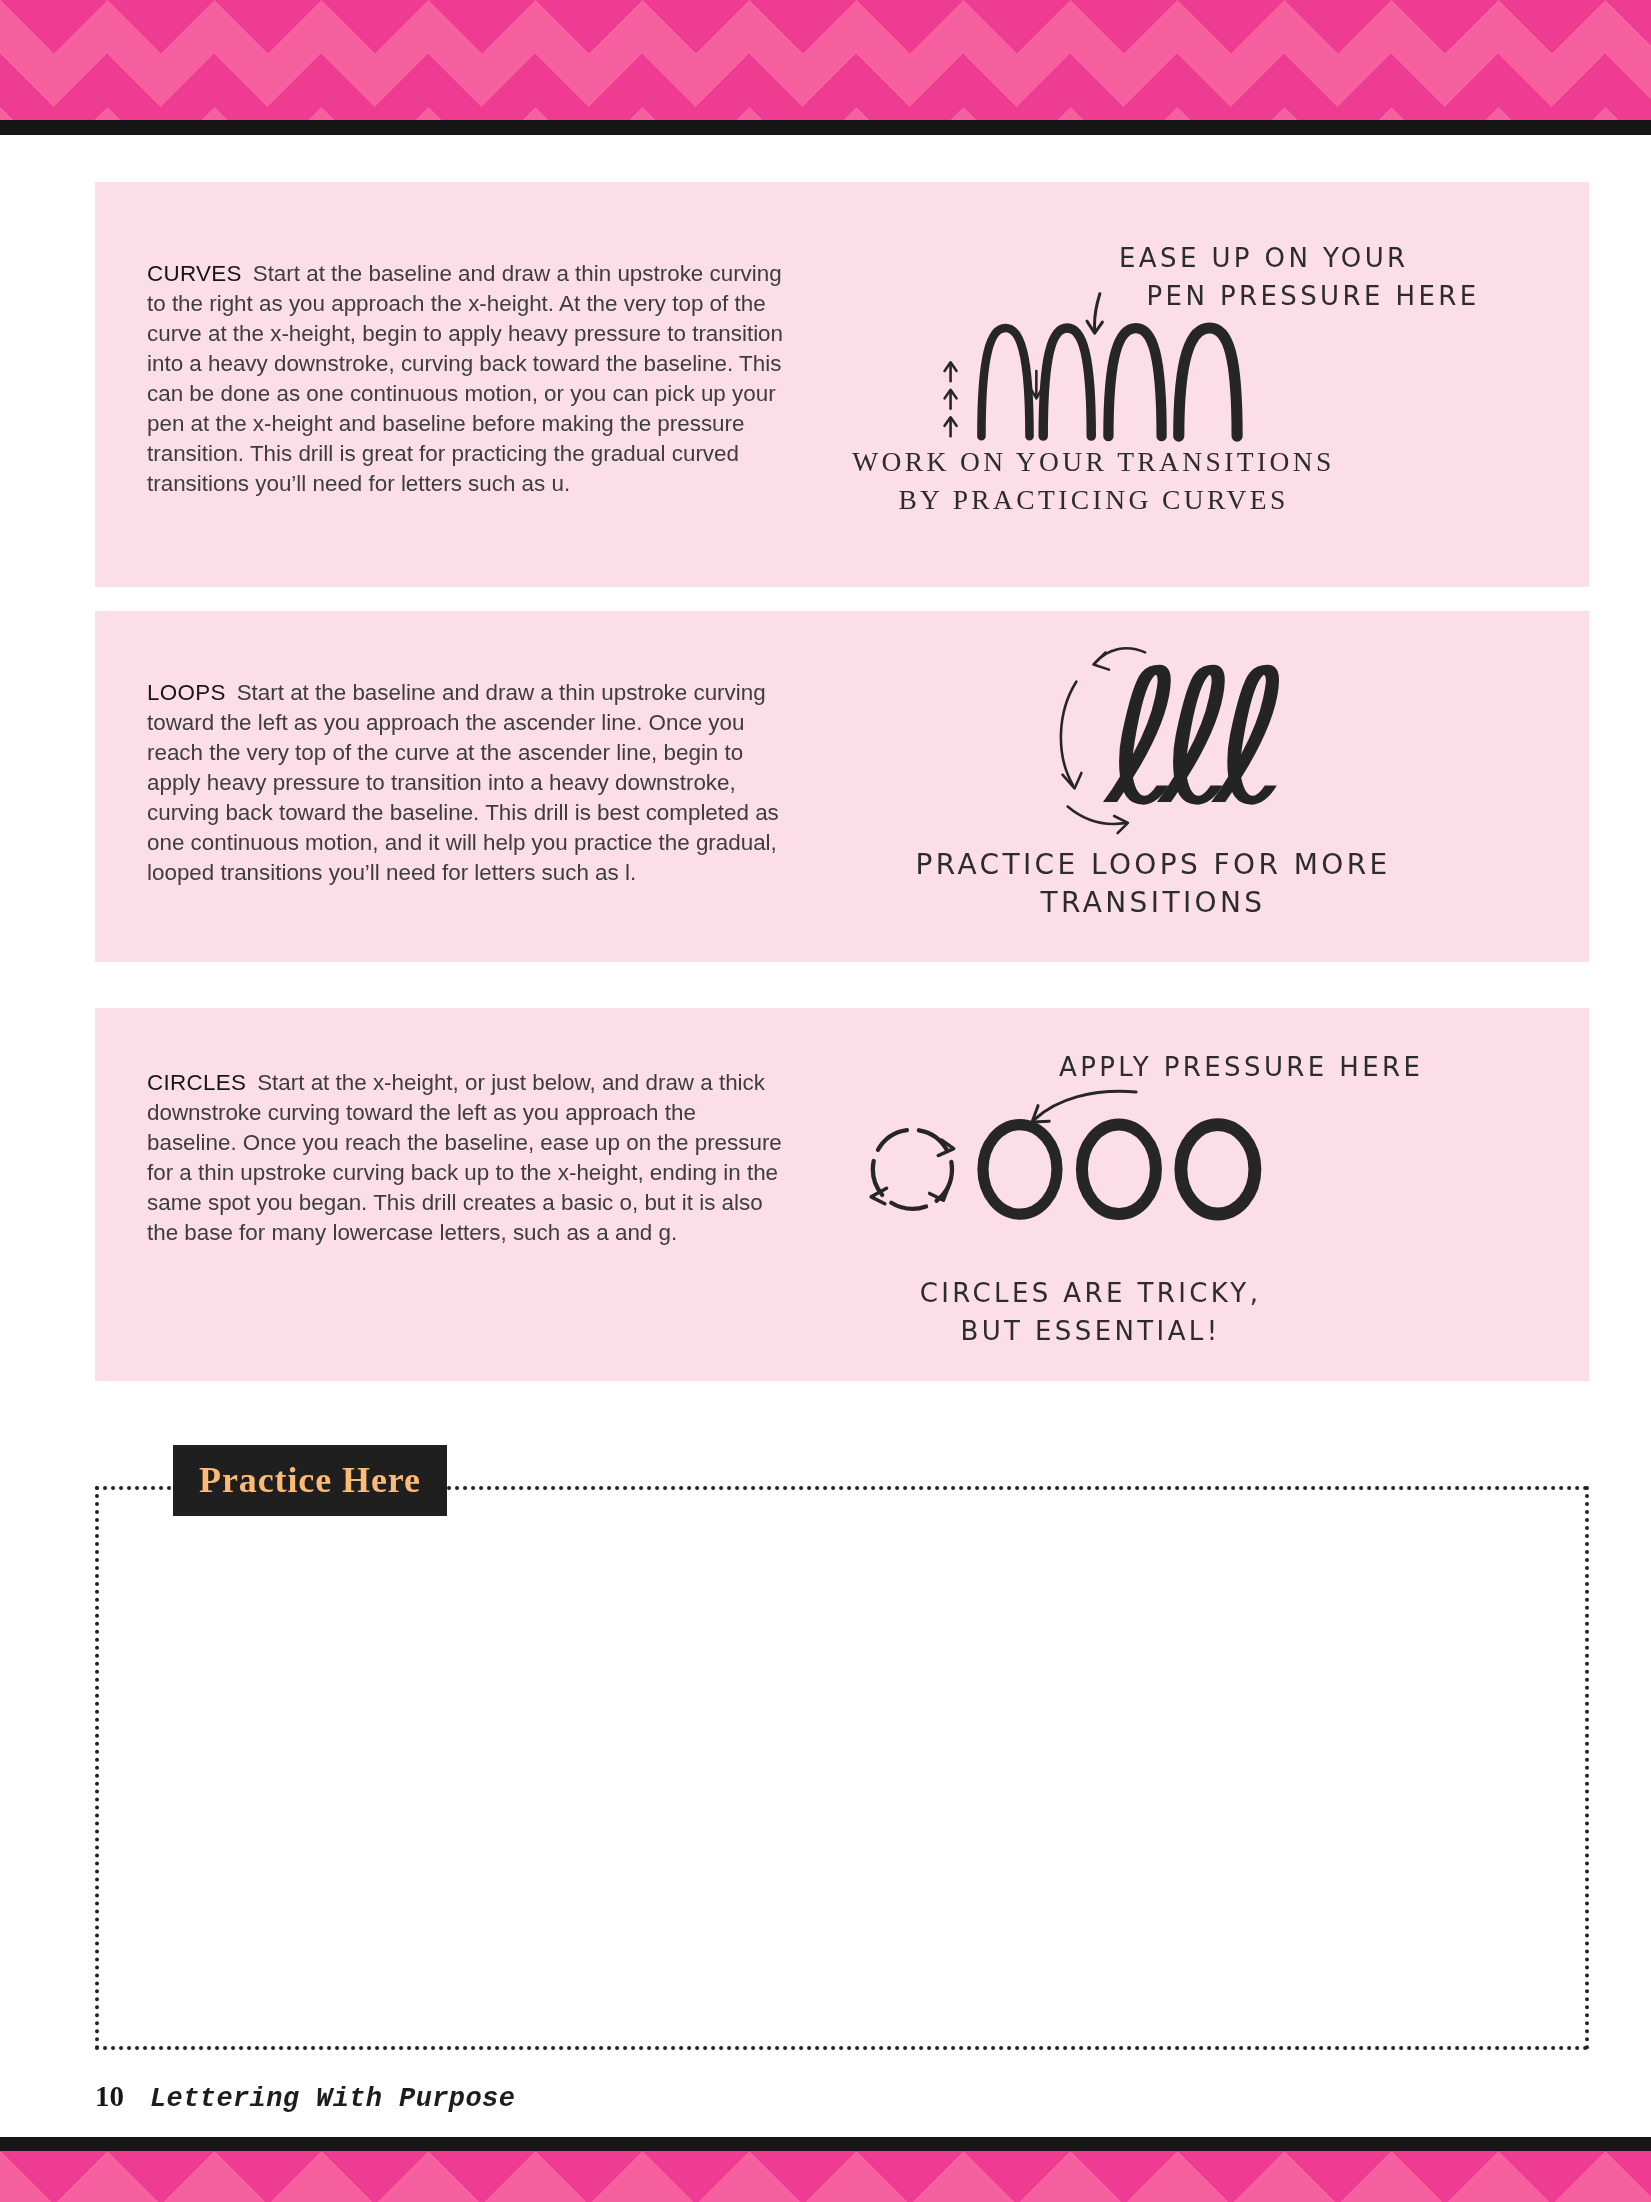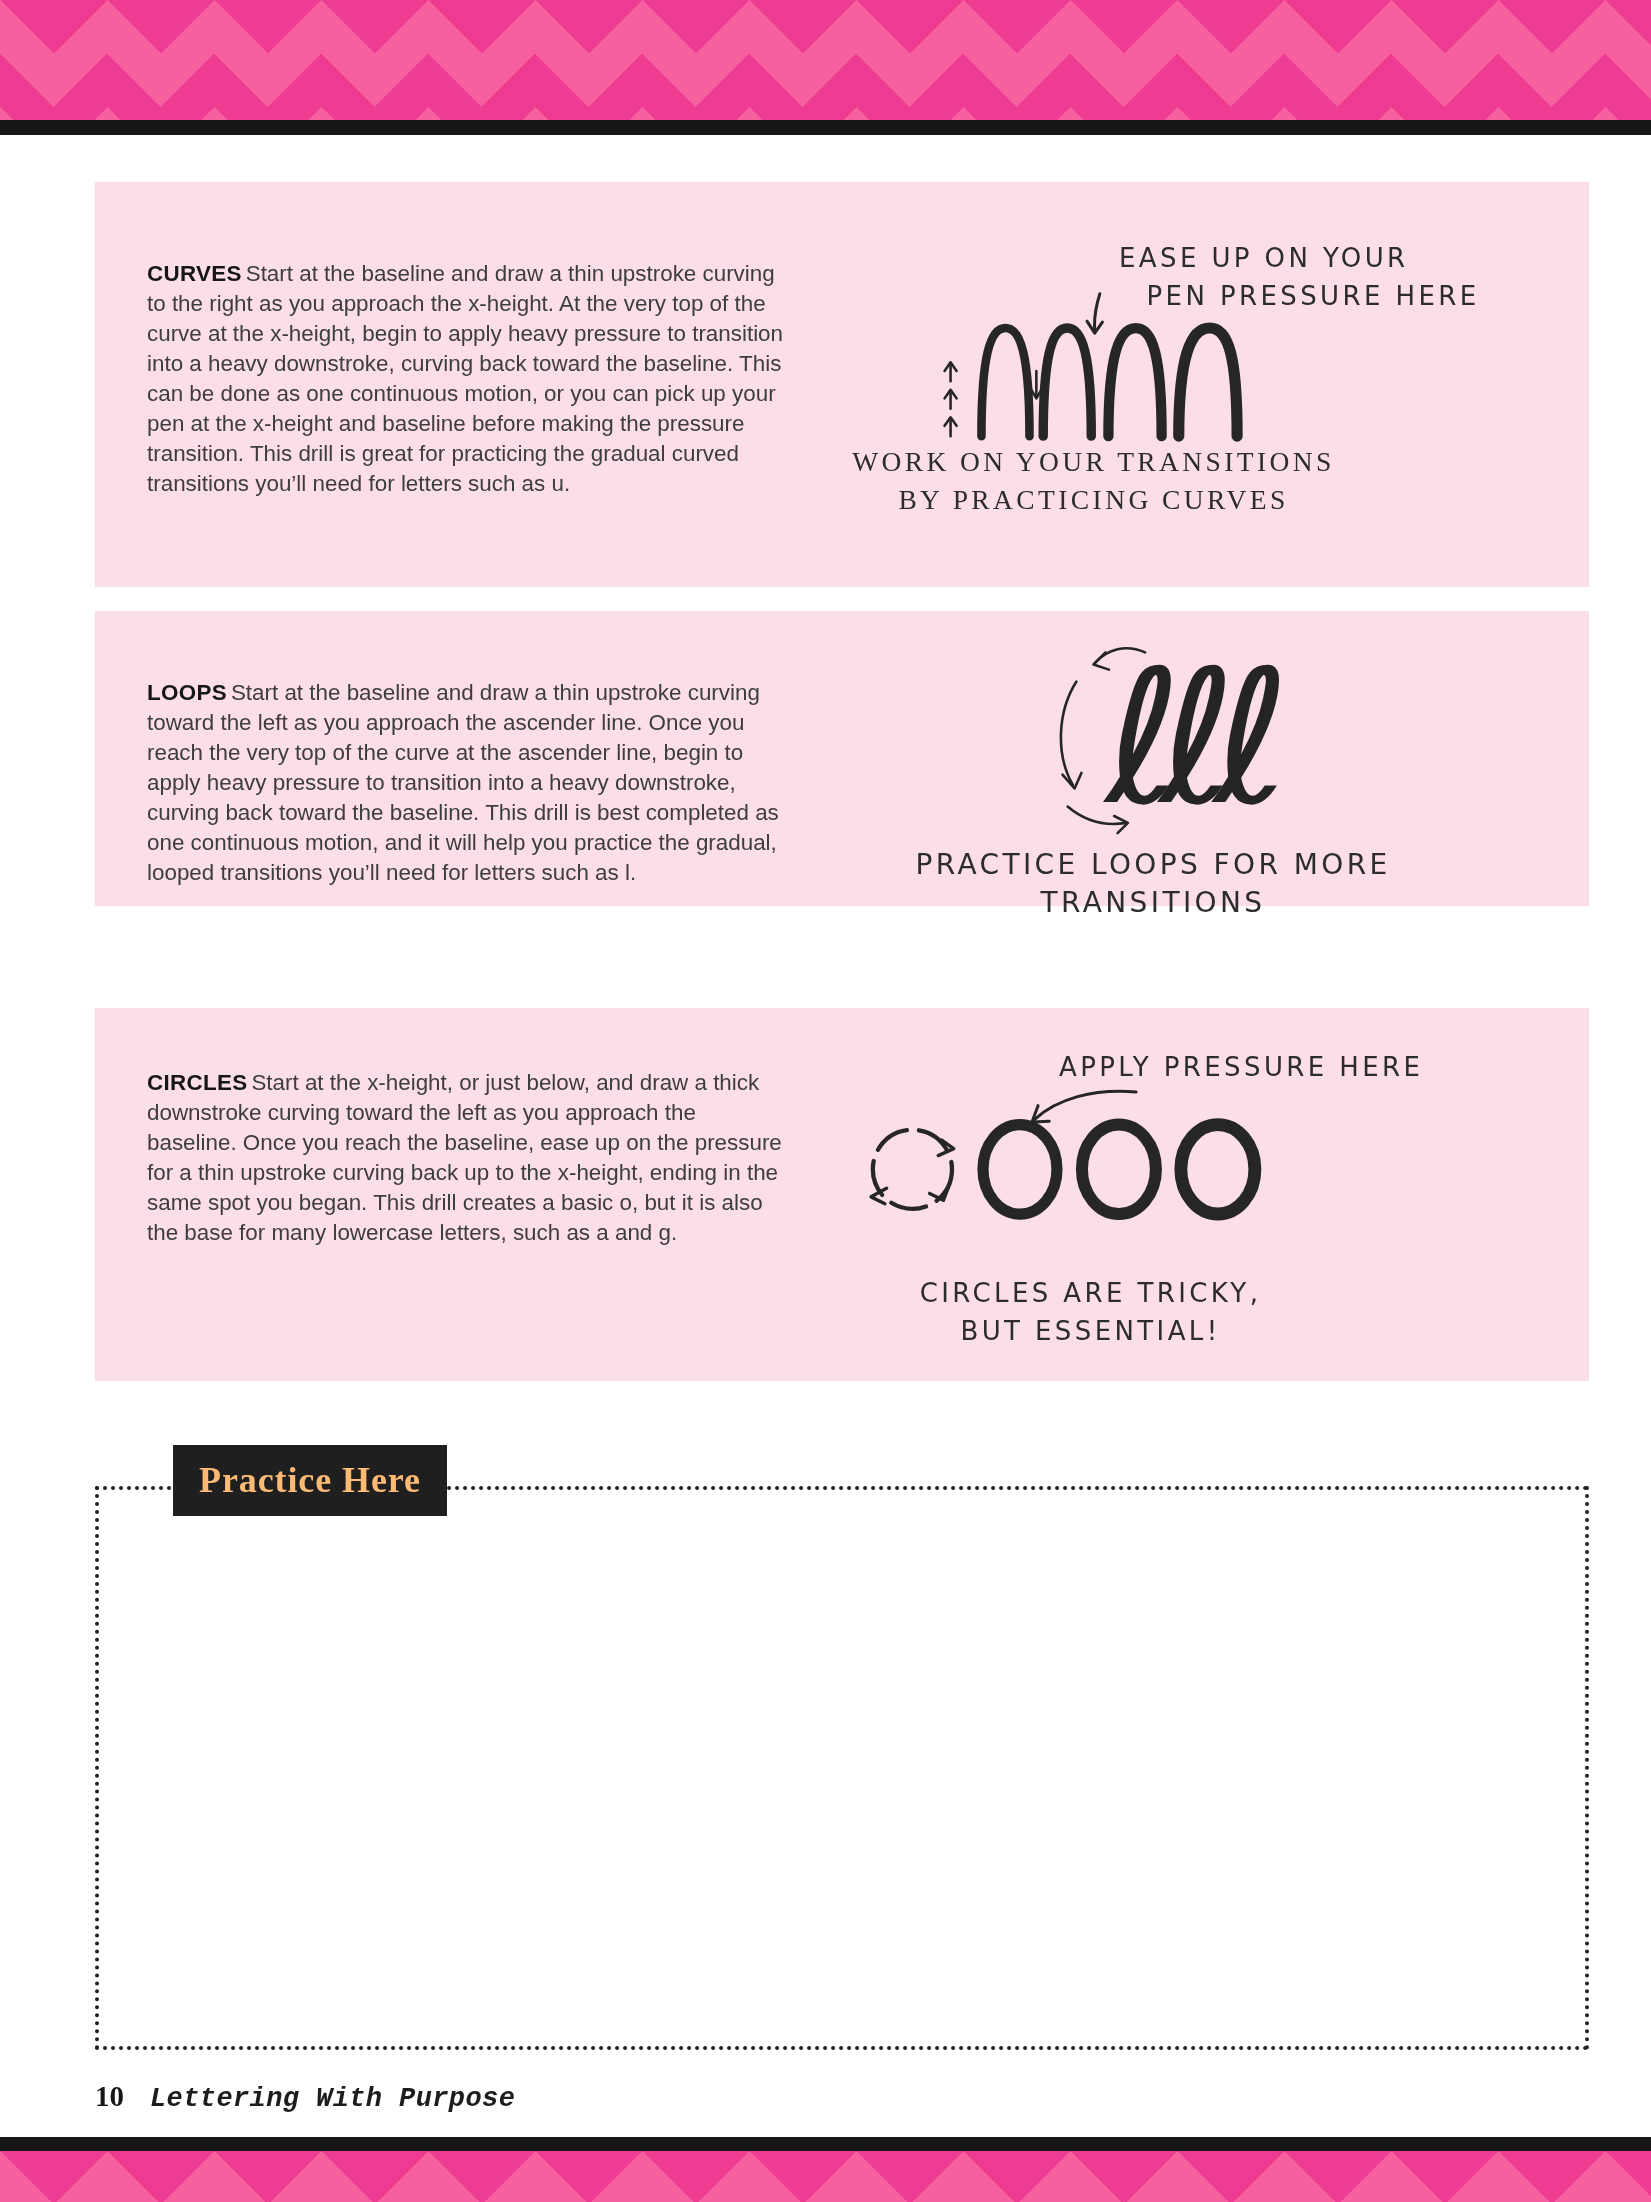--- a/index.html
+++ b/index.html
@@ -30,32 +30,32 @@
   .dark-bar { position:absolute; left:0; right:0; background:#161616; }
   .bar-top { top:120px; height:14.6px; }
   .bar-bottom { top:2137px; height:13.8px; }
 
   
   .panel {
     position:absolute; left:95px; width:1494px;
     background:#fcdee9;
   }
   .panel-1 { top:182px; height:405px; }
-  .panel-2 { top:611px; height:295px; }
+  .panel-2 { top:611px; height:351px; }
   .panel-3 { top:1008px; height:373px; }
 
   .body-text {
     position:absolute; left:52px; width:637px;
     font-size:22.4px; line-height:30px; color:#3d3d3d;
     text-align:left;
   }
   .panel-1 .body-text { top:77px; }
   .panel-2 .body-text { top:67px; }
   .panel-3 .body-text { top:60px; }
-  .term { font-weight:700; color:#161616; letter-spacing:0.3px; margin-right:4px;text-align:right; }
+  .term { font-weight:400; color:#161616; letter-spacing:0.3px; margin-right:11px;text-align:right; }
 
   
   .annotation {
     position:absolute;
     font-family:"DejaVu Sans", sans-serif;
     font-size:26px; letter-spacing:3.4px; line-height:38px;
     color:#2c2c2c; white-space:nowrap;
   }
   .annotation.center { text-align:center; white-space:normal; }
 

